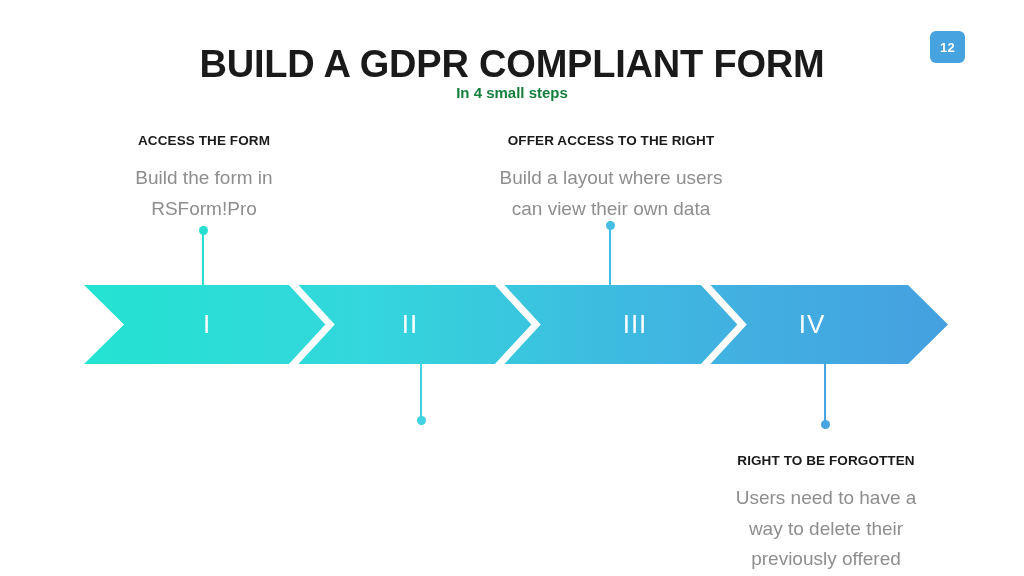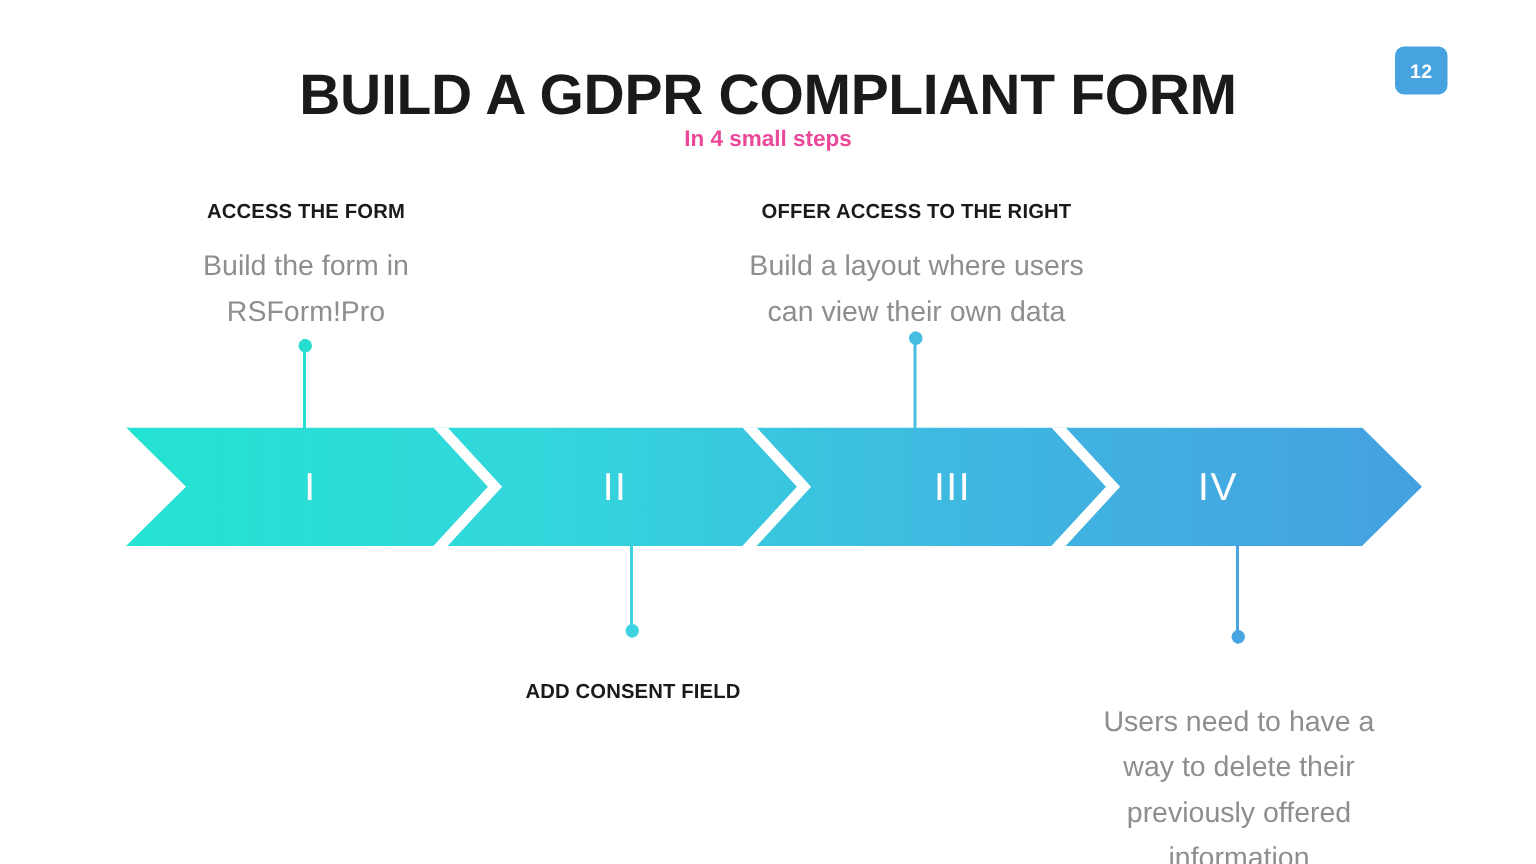--- a/index.html
+++ b/index.html
@@ -50,21 +50,21 @@
   }
 
   .deck-subtitle {
     position: absolute;
     top: 84px;
     left: 0;
     width: 1024px;
     text-align: center;
     font-size: 15px;
     font-weight: bold;
-    color: #ec4899;
+    color: #15803d;
   }
 
   
   .band {
     position: absolute;
     left: 84px;
     top: 285px;
     width: 864px;
     height: 79px;
   }
@@ -194,18 +194,18 @@
   <div class="step-title">ACCESS THE FORM</div>
   <div class="step-desc">Build the form in RSForm!Pro</div>
 </div>
 
 <div class="step-text txt-3">
   <div class="step-title">OFFER ACCESS TO THE RIGHT</div>
   <div class="step-desc">Build a layout where users can view their own data</div>
 </div>
 
 <div class="step-text txt-2">
-  <div class="step-title">ADD CONSENT FIELD</div>
 </div>
 
 <div class="step-text txt-4">
+  <div class="step-title">RIGHT TO BE FORGOTTEN</div>
   <div class="step-desc">Users need to have a way to delete their previously offered information</div>
 </div>
 
 </body></html>

